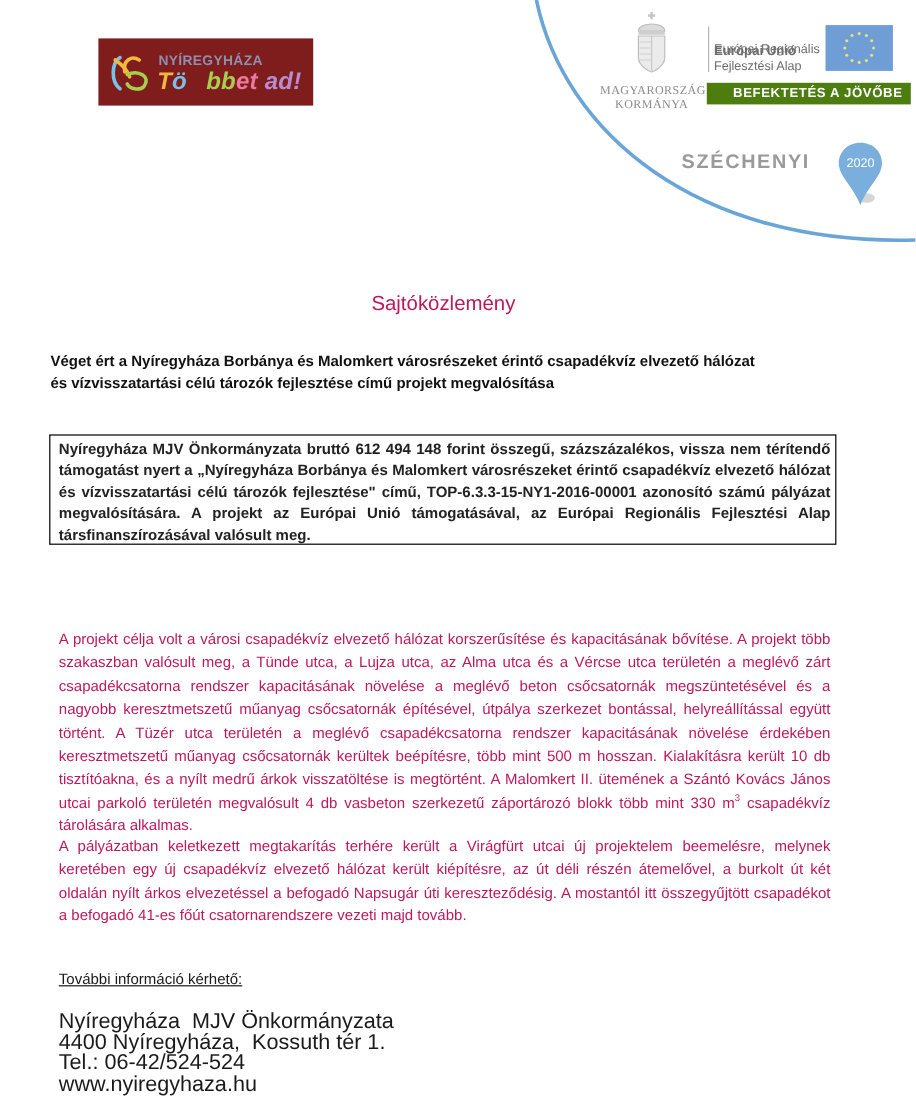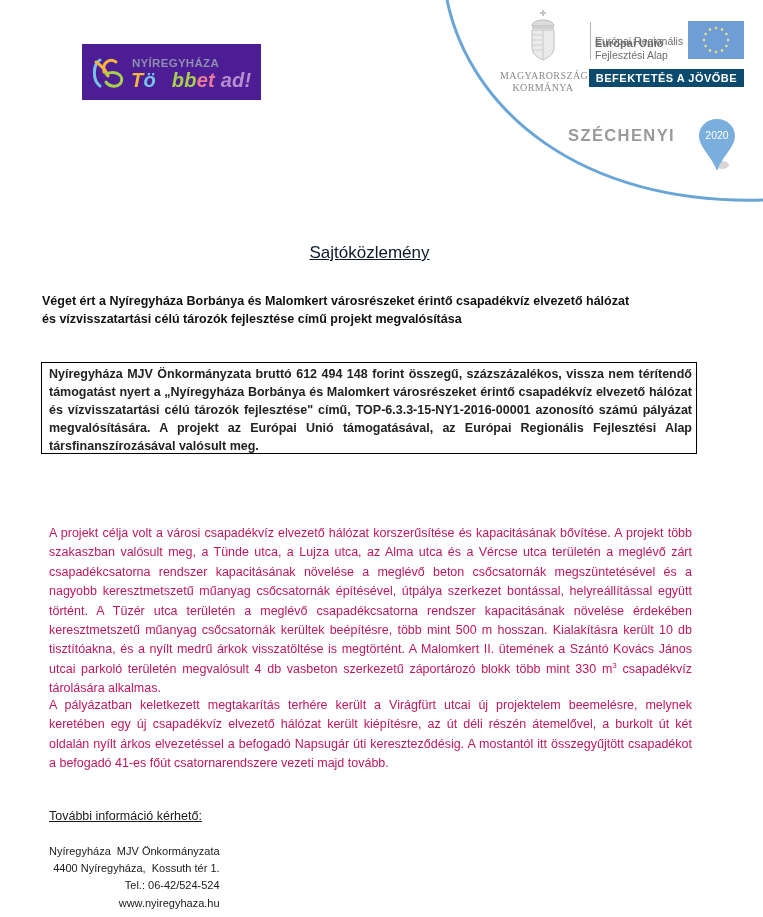--- a/index.html
+++ b/index.html
@@ -6,22 +6,22 @@
   body {
     width: 763px; height: 917px; position: relative; overflow: hidden;
     font-family: "Liberation Sans", sans-serif; color: #1a1a1a;
   }
   .arc {
     position: absolute; left: 0; top: 0; width: 763px; height: 230px;
     pointer-events: none;
   }
   
   .nyh-logo {
-    position: absolute; left: 82px; top: 44px; width: 179px; height: 56px;
-    background: #4c1d95;
+    position: absolute; left: 82px; top: 32px; width: 179px; height: 56px;
+    background: #7f1d1d;
   }
   .nyh-logo .mark { position: absolute; left: 8px; top: 10px; width: 38px; height: 36px; }
   .nyh-logo .city {
     position: absolute; left: 50px; top: 13px; font-size: 11.5px; font-weight: bold;
     color: #8e8fae; letter-spacing: 0.3px;
   }
   .nyh-logo .slogan {
     position: absolute; left: 49px; top: 25px; font-size: 20px; font-weight: bold; font-style: italic;
     letter-spacing: 0.2px;
   }
@@ -40,54 +40,55 @@
   }
   .gov .name1 { top: 60px; }
   .gov .name2 { top: 72px; }
 
   .eu-divider { position: absolute; left: 590px; top: 22px; width: 1px; height: 38px; background: #b5b5b5; }
   .eu-title { position: absolute; left: 595px; top: 21px; font-size: 11px; font-weight: bold; color: #6d6d6d; margin-top: 16px; }
   .eu-sub1 { position: absolute; left: 595px; top: 35px; font-size: 10.5px; color: #6d6d6d; }
   .eu-sub2 { position: absolute; left: 595px; top: 49px; font-size: 10.5px; color: #6d6d6d; }
   .eu-flag { position: absolute; left: 688px; top: 21px; width: 56px; height: 38px; background: #6f9dd6; }
   .eu-banner {
-    position: absolute; left: 589px; top: 69px; width: 155px; height: 18px; background: #0c4a6e;
+    position: absolute; left: 589px; top: 69px; width: 155px; height: 18px; background: #4d7c0f;
     color: #ffffff; font-size: 11px; font-weight: bold; line-height: 18px; text-align: center;
     letter-spacing: 0.5px;
+    padding-left: 15px;
   }
   .szechenyi {
     position: absolute; left: 568px; top: 126px; font-size: 16.5px; font-weight: bold; color: #9a9a9a;
     letter-spacing: 1.4px;
   }
   .pin { position: absolute; left: 697px; top: 117px; width: 40px; height: 56px; }
 
   
   .title {
     position: absolute; left: 0; width: 739px; top: 243px; text-align: center;
-    font-size: 17px; color: #0f172a; text-decoration: underline;
+    font-size: 17px; color: #be185d;
   }
   .subtitle {
     position: absolute; left: 42px; width: 658px; top: 292px; text-align: left;
     font-size: 12.5px; font-weight: bold; line-height: 18px; color: #111;
   }
   .summary {
     position: absolute; left: 41px; top: 362px; width: 643px; height: 76px;
     border: 1px solid #000; padding: 2px 4px 12px 7px;
     font-size: 12.5px; font-weight: bold; line-height: 18px; text-align: justify; color: #222;
   }
   .body-p {
     position: absolute; left: 49px; width: 643px; font-size: 12.5px; line-height: 19.4px;
     text-align: justify; color: #be185d; margin-top: 24px;
   }
   .p1 { top: 500px; }
   .p2 { top: 672px; }
   .more {
     position: absolute; left: 49px; top: 809px; font-size: 12.5px; text-decoration: underline; color: #1a1a1a;
   }
-  .contact { position: absolute; left: 49px; top: 843px; font-size: 11px; line-height: 17.2px; color: #1a1a1a; text-align: right; }
+  .contact { position: absolute; left: 49px; top: 843px; font-size: 18px; line-height: 17.2px; color: #1a1a1a; }
   .contact div { white-space: pre; }
   sup { font-size: 8px; line-height: 0; }
 </style>
 </head>
 <body>
 
 <svg class="arc" viewBox="0 0 763 230">
   <path d="M447,0 C470,110 580,205 763,200" fill="none" stroke="#6aa5d8" stroke-width="3"></path>
 </svg>
 

